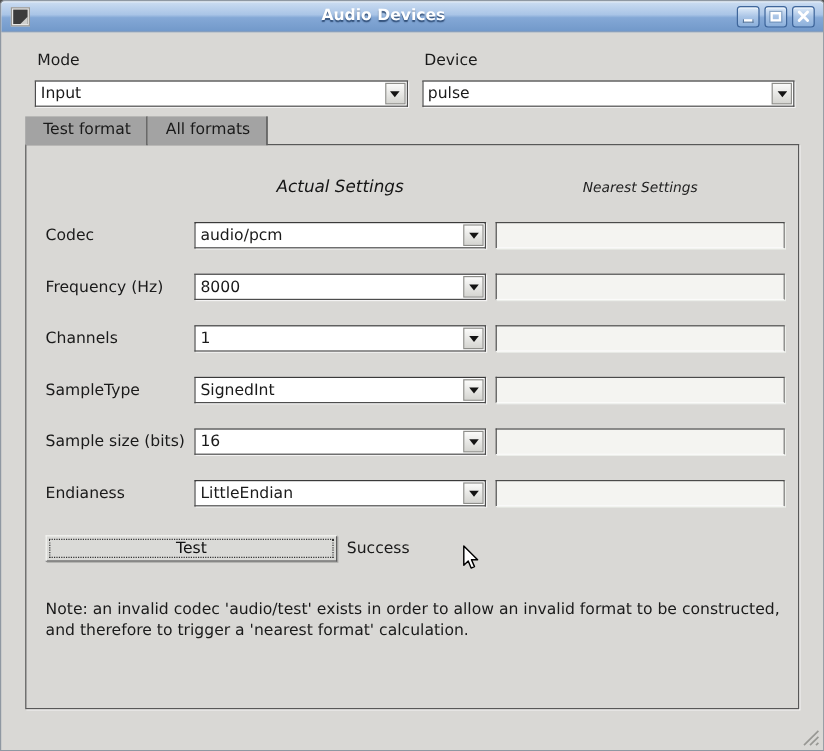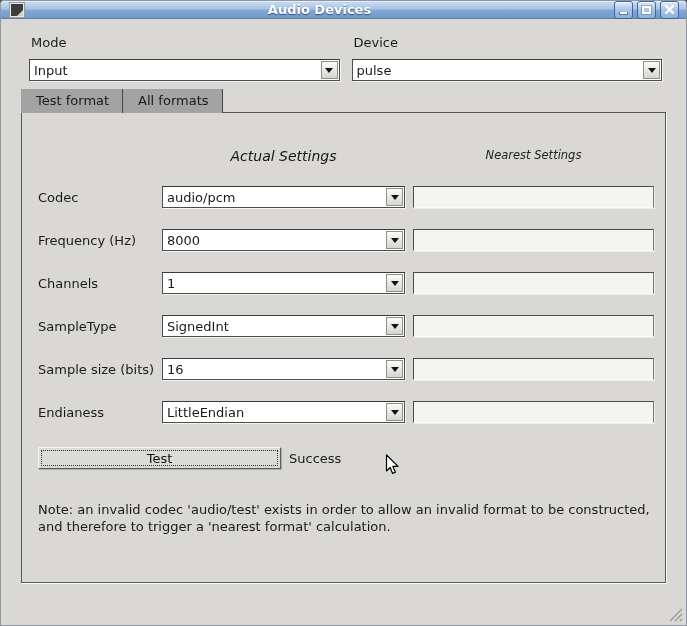--- a/index.html
+++ b/index.html
@@ -7,21 +7,21 @@
   .window{
     position:relative;width:687px;height:626px;
     background:#d9d8d5;
     border:1px solid #8f98a2;
     border-radius:4px 4px 0 0;
     font-family:"DejaVu Sans","Liberation Sans",sans-serif;
     font-size:13px;color:#1a1a1a;overflow:hidden;
   }
   
   .titlebar{
-    height:18px;display:flex;align-items:center;
+    height:26px;display:flex;align-items:center;
     background:linear-gradient(#cddef2,#a9c4e6 45%,#84a8d6 55%,#7299ca);
     border-bottom:1px solid #5b80b0;
     border-radius:3px 3px 0 0;
     box-shadow:inset 0 1px 0 #e2ecf8;
   }
   .win-icon{width:16px;height:16px;margin-left:8px;position:relative;
     background:#e8e8e6;border:1px solid #9a9a98;}
   .win-icon .inner{position:absolute;inset:1px;background:#3c3c3c;}
   .win-icon .fold{position:absolute;right:1px;bottom:1px;width:0;height:0;
     border-left:6px solid transparent;border-bottom:6px solid #cfcfcd;}
@@ -48,21 +48,21 @@
     border:1px solid #8e8e8a;
     display:flex;align-items:center;justify-content:center;}
   .tri{width:0;height:0;border:4px solid transparent;border-top:5px solid #141414;margin-top:5px;}
   
   .tabbar{display:flex;margin:8px 20px 0 20px;position:relative;z-index:2;}
   .tab{padding:4px 13px 5px 15px;background:#a3a3a3;border-right:1px solid #454545;
     margin-bottom:-1px;cursor:default;}
   .panel{position:relative;margin:0 20px;height:471px;background:#d9d8d5;
     border:1px solid #585858;box-shadow:1px 1px 0 #fbfbf9;
     padding:0 0 0 16px;}
-  .hdr-row{display:flex;margin-top:35px;height:17px;align-items:flex-start;}
+  .hdr-row{display:flex;margin-top:26px;height:17px;align-items:center;}
   .hdr-spacer{width:124px;}
   .hdr-actual{width:243px;text-align:center;font-style:italic;font-size:14px;color:#141414;}
   .hdr-nearest{width:241px;margin-left:8px;text-align:center;font-style:italic;font-size:11.5px;color:#222;}
   .form-row{display:flex;align-items:center;margin-top:21px;height:22px;}
   .form-row:first-of-type{margin-top:20px;}
   .row-label{width:124px;}
   .row-combo{width:243px;}
   .nfield{width:241px;height:22px;margin-left:8px;background:#f4f4f1;
     border:1px solid #4a4a4a;border-bottom-color:#fbfbfa;border-right-color:#787876;
     box-shadow:1px 1px 0 #eceeea;}

